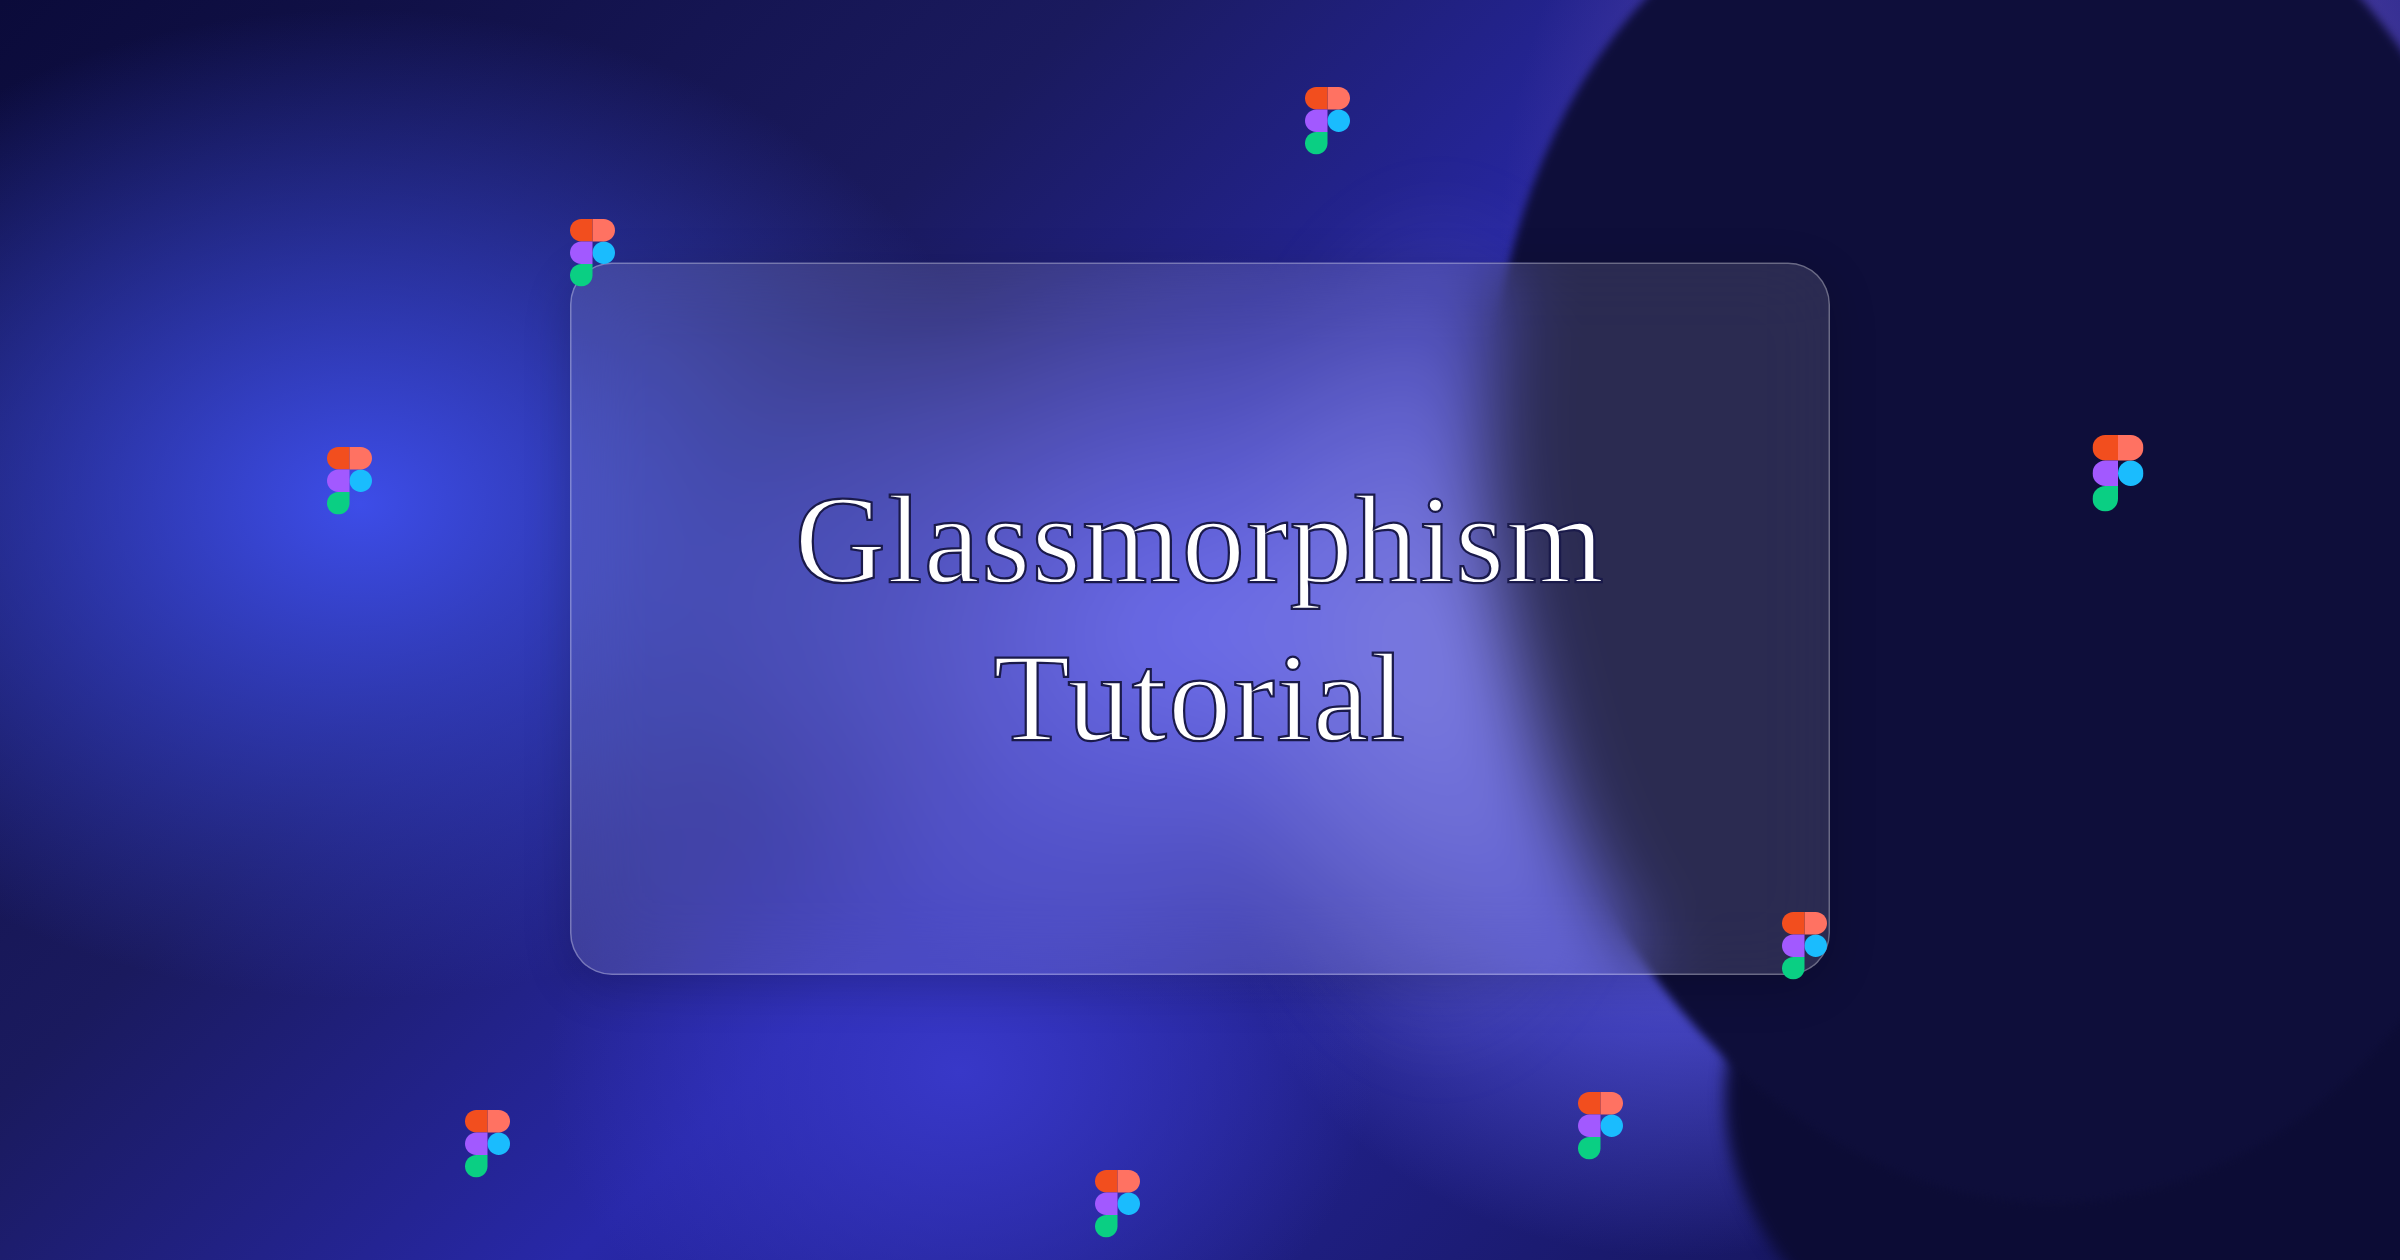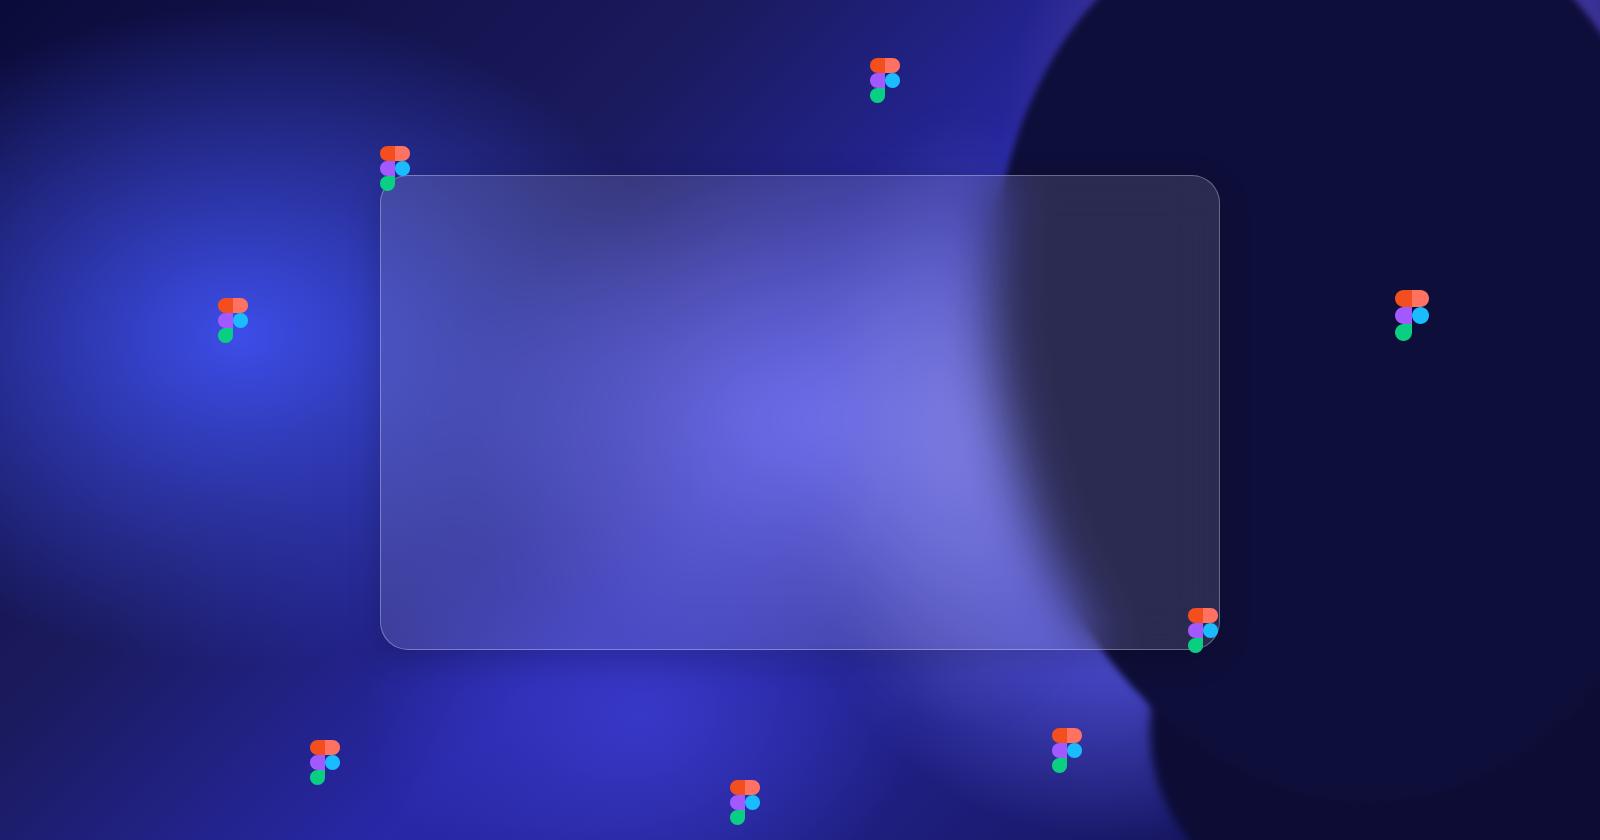--- a/index.html
+++ b/index.html
@@ -112,21 +112,22 @@
   </style>
 </head>
 <body>
 
 <div class="background">
   <div class="dark-blob"></div>
 </div>
 
 <div class="glass-card">
   <h1 class="card-title">
-    <br>
+    <span>Glassmorphism</span><br>
+    <span>Tutorial</span>
   </h1>
 </div>
 
 <div class="figma-icon icon-1">
   <svg width="30" height="45" viewBox="0 0 38 57">
     <path d="M19 28.5C19 23.253 23.253 19 28.5 19C33.747 19 38 23.253 38 28.5C38 33.747 33.747 38 28.5 38C23.253 38 19 33.747 19 28.5Z" fill="#1ABCFE"></path>
     <path d="M0 47.5C0 42.253 4.253 38 9.5 38H19V47.5C19 52.747 14.747 57 9.5 57C4.253 57 0 52.747 0 47.5Z" fill="#0ACF83"></path>
     <path d="M19 0V19H28.5C33.747 19 38 14.747 38 9.5C38 4.253 33.747 0 28.5 0H19Z" fill="#FF7262"></path>
     <path d="M0 9.5C0 14.747 4.253 19 9.5 19H19V0H9.5C4.253 0 0 4.253 0 9.5Z" fill="#F24E1E"></path>
     <path d="M0 28.5C0 33.747 4.253 38 9.5 38H19V19H9.5C4.253 19 0 23.253 0 28.5Z" fill="#A259FF"></path>

